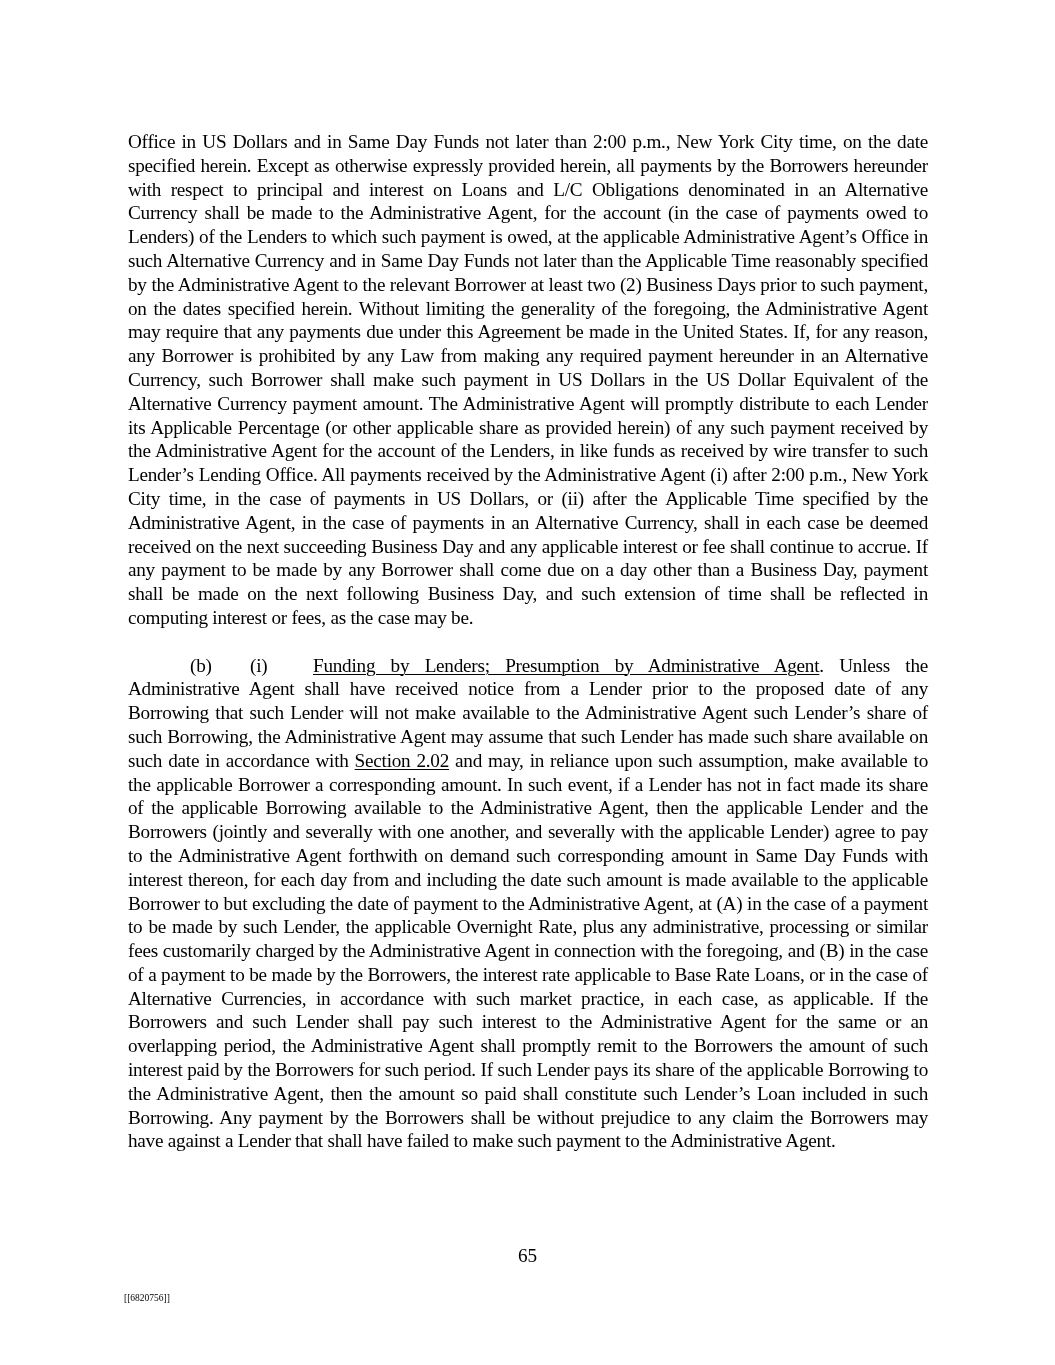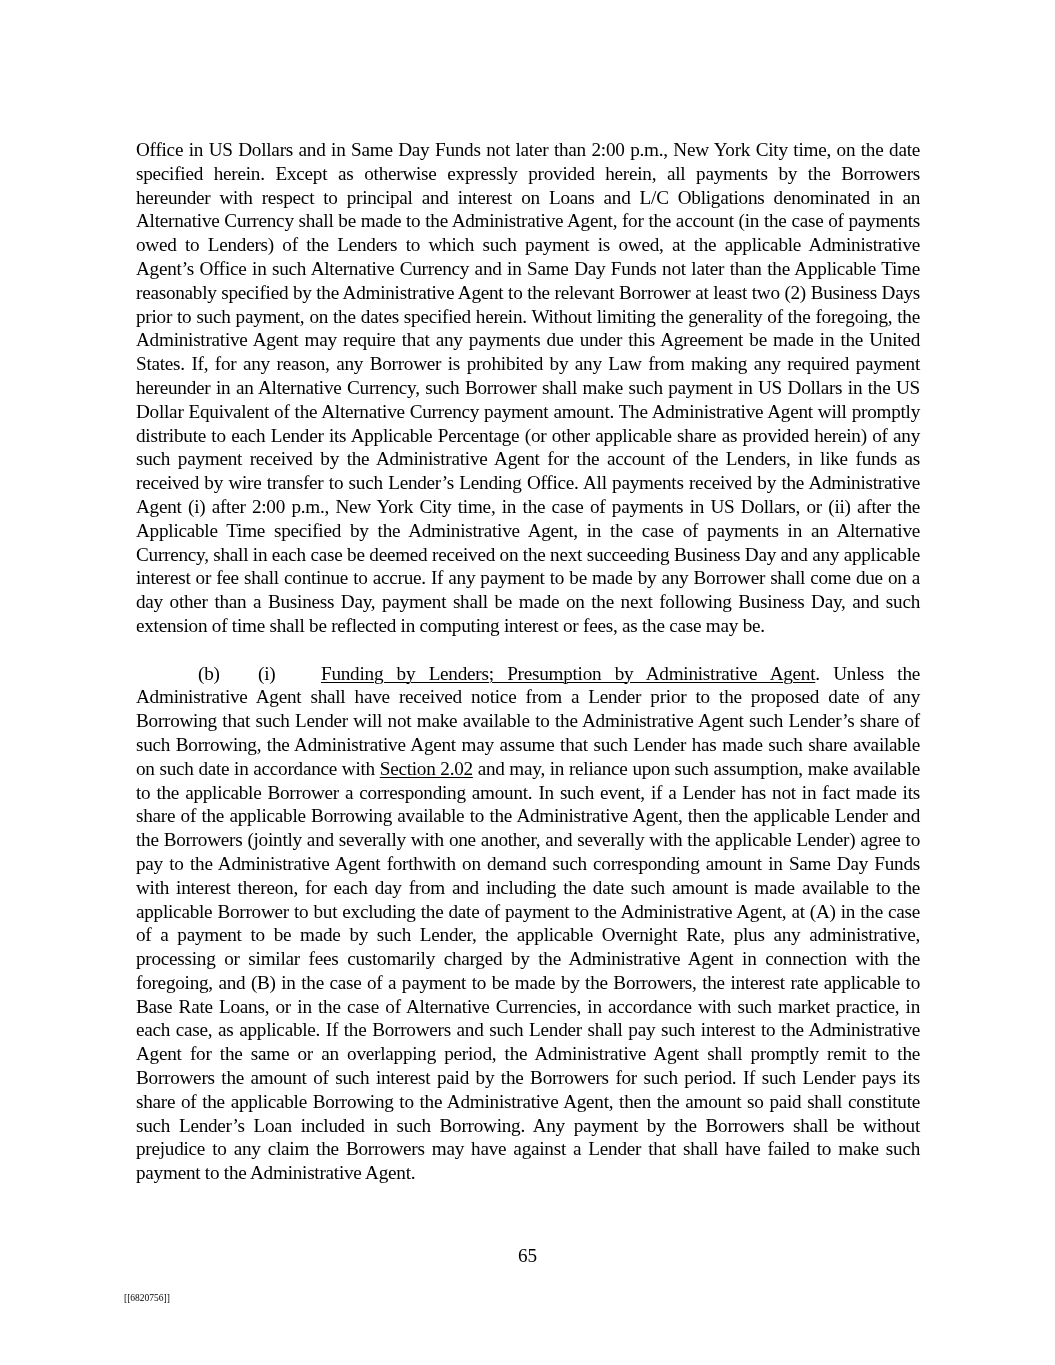--- a/index.html
+++ b/index.html
@@ -15,21 +15,21 @@
       color: #000000;
       font-family: "Liberation Serif", "DejaVu Serif", serif;
     }
     .page {
       position: absolute;
       left: 124px;
       top: 126px;
       width: 808px;
     }
     .para {
-      margin: 12px;
+      margin: 4px;
       font-size: 19.2px;
       line-height: 23.8px;
       text-align: justify;
       letter-spacing: -0.25px;
       word-spacing: 0px;
       font-family: Liberation Serif, serif;
     }
     .para + .para {
       margin-top: 23.8px;
     }

